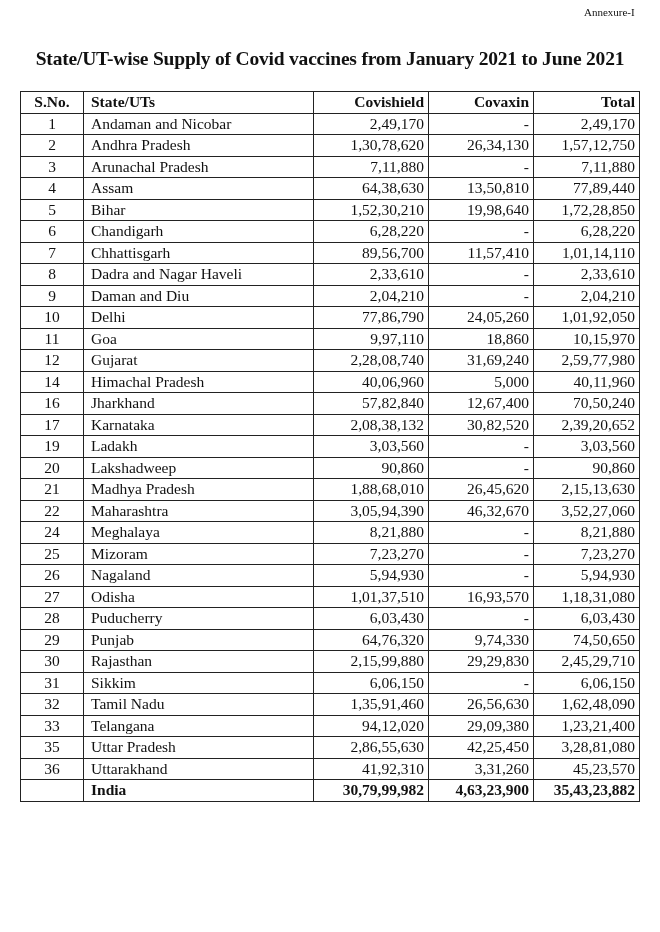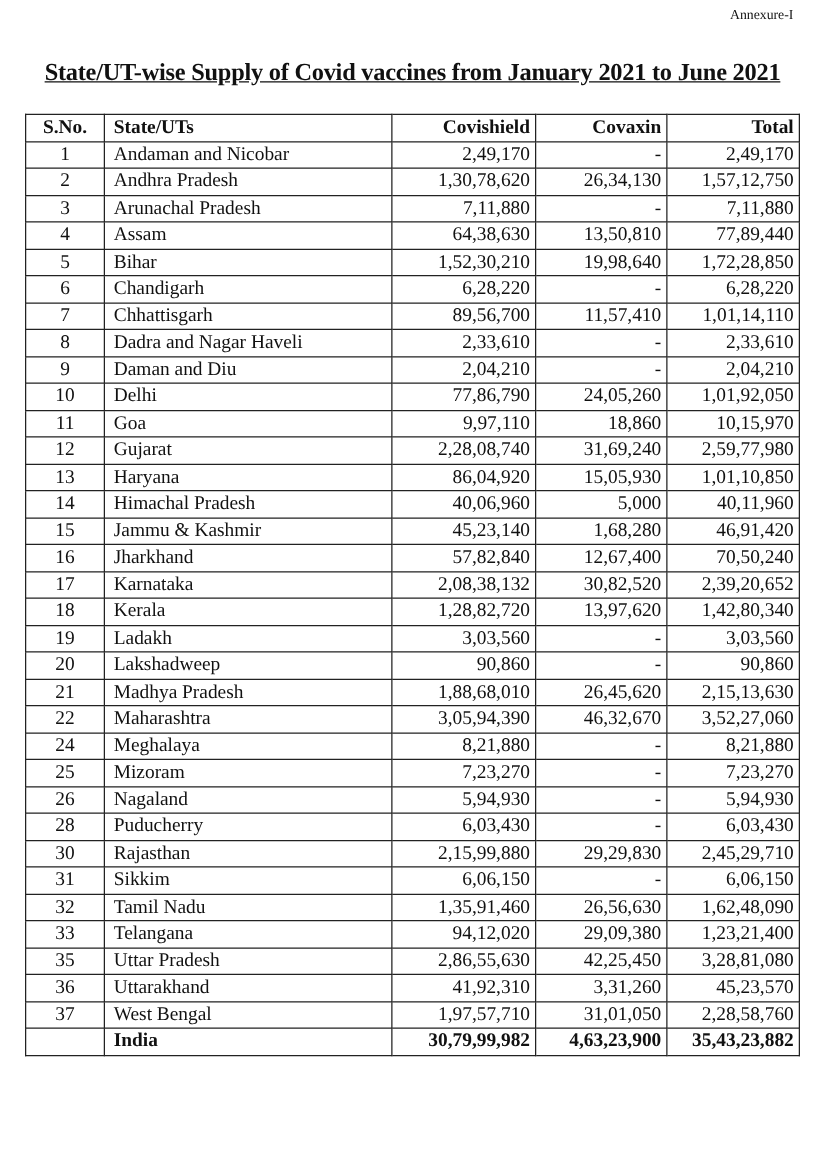--- a/index.html
+++ b/index.html
@@ -1,18 +1,18 @@
 <!DOCTYPE html>
 <html><head>
 <meta charset="utf-8">
 <style>
   html, body { margin:0; padding:0; background:#ffffff; }
   body { width:660px; height:932px; position:relative; overflow:hidden; font-family:"Liberation Serif", serif; color:#111; }
   .annex { position:absolute; top:6px; left:584px; font-size:11px; white-space:nowrap; }
-  .title { position:absolute; top:48px; left:0; width:660px; text-align:center; font-weight:bold; font-size:19.5px; letter-spacing:-0.2px;text-decoration:underline; }
+  .title { position:absolute; top:48px; left:0; width:660px; text-align:center; font-weight:bold; font-size:19.5px; letter-spacing:-0.2px; }
   table { position:absolute; top:91px; left:20px; width:620px; border-collapse:collapse; font-size:15.5px; }
   td, th { border:1px solid #222; padding:0 4px; height:20.5px; line-height:20px; white-space:nowrap; }
   th { font-weight:bold; }
   .c-sno { width:54px; text-align:center;margin-top:12px; }
   .c-state { width:218px; text-align:left; padding-left:7px;font-family:Liberation Serif, serif; }
   .c-num { text-align:right; }
   .c-covi { width:106px; }
   .c-cova { width:96px; }
   th.c-state { text-align:left; }
   tr.total td { font-weight:bold; border-top:1.5px solid #222; }
@@ -113,62 +113,41 @@
         <td class="c-num">10,15,970</td>
       </tr>
       <tr>
         <td class="c-sno">12</td>
         <td class="c-state">Gujarat</td>
         <td class="c-num c-covi">2,28,08,740</td>
         <td class="c-num c-cova">31,69,240</td>
         <td class="c-num">2,59,77,980</td>
       </tr>
       <tr>
-        <td class="c-sno">13</td>
-        <td class="c-state">Haryana</td>
-        <td class="c-num c-covi">86,04,920</td>
-        <td class="c-num c-cova">15,05,930</td>
-        <td class="c-num">1,01,10,850</td>
-      </tr>
-      <tr>
         <td class="c-sno">14</td>
         <td class="c-state">Himachal Pradesh</td>
         <td class="c-num c-covi">40,06,960</td>
         <td class="c-num c-cova">5,000</td>
         <td class="c-num">40,11,960</td>
       </tr>
       <tr>
-        <td class="c-sno">15</td>
-        <td class="c-state">Jammu &amp; Kashmir</td>
-        <td class="c-num c-covi">45,23,140</td>
-        <td class="c-num c-cova">1,68,280</td>
-        <td class="c-num">46,91,420</td>
-      </tr>
-      <tr>
         <td class="c-sno">16</td>
         <td class="c-state">Jharkhand</td>
         <td class="c-num c-covi">57,82,840</td>
         <td class="c-num c-cova">12,67,400</td>
         <td class="c-num">70,50,240</td>
       </tr>
       <tr>
         <td class="c-sno">17</td>
         <td class="c-state">Karnataka</td>
         <td class="c-num c-covi">2,08,38,132</td>
         <td class="c-num c-cova">30,82,520</td>
         <td class="c-num">2,39,20,652</td>
       </tr>
       <tr>
-        <td class="c-sno">18</td>
-        <td class="c-state">Kerala</td>
-        <td class="c-num c-covi">1,28,82,720</td>
-        <td class="c-num c-cova">13,97,620</td>
-        <td class="c-num">1,42,80,340</td>
-      </tr>
-      <tr>
         <td class="c-sno">19</td>
         <td class="c-state">Ladakh</td>
         <td class="c-num c-covi">3,03,560</td>
         <td class="c-num c-cova">-</td>
         <td class="c-num">3,03,560</td>
       </tr>
       <tr>
         <td class="c-sno">20</td>
         <td class="c-state">Lakshadweep</td>
         <td class="c-num c-covi">90,860</td>
@@ -204,25 +183,39 @@
         <td class="c-num">7,23,270</td>
       </tr>
       <tr>
         <td class="c-sno">26</td>
         <td class="c-state">Nagaland</td>
         <td class="c-num c-covi">5,94,930</td>
         <td class="c-num c-cova">-</td>
         <td class="c-num">5,94,930</td>
       </tr>
       <tr>
+        <td class="c-sno">27</td>
+        <td class="c-state">Odisha</td>
+        <td class="c-num c-covi">1,01,37,510</td>
+        <td class="c-num c-cova">16,93,570</td>
+        <td class="c-num">1,18,31,080</td>
+      </tr>
+      <tr>
         <td class="c-sno">28</td>
         <td class="c-state">Puducherry</td>
         <td class="c-num c-covi">6,03,430</td>
         <td class="c-num c-cova">-</td>
         <td class="c-num">6,03,430</td>
+      </tr>
+      <tr>
+        <td class="c-sno">29</td>
+        <td class="c-state">Punjab</td>
+        <td class="c-num c-covi">64,76,320</td>
+        <td class="c-num c-cova">9,74,330</td>
+        <td class="c-num">74,50,650</td>
       </tr>
       <tr>
         <td class="c-sno">30</td>
         <td class="c-state">Rajasthan</td>
         <td class="c-num c-covi">2,15,99,880</td>
         <td class="c-num c-cova">29,29,830</td>
         <td class="c-num">2,45,29,710</td>
       </tr>
       <tr>
         <td class="c-sno">31</td>
@@ -251,27 +244,20 @@
         <td class="c-num c-covi">2,86,55,630</td>
         <td class="c-num c-cova">42,25,450</td>
         <td class="c-num">3,28,81,080</td>
       </tr>
       <tr>
         <td class="c-sno">36</td>
         <td class="c-state">Uttarakhand</td>
         <td class="c-num c-covi">41,92,310</td>
         <td class="c-num c-cova">3,31,260</td>
         <td class="c-num">45,23,570</td>
-      </tr>
-      <tr>
-        <td class="c-sno">37</td>
-        <td class="c-state">West Bengal</td>
-        <td class="c-num c-covi">1,97,57,710</td>
-        <td class="c-num c-cova">31,01,050</td>
-        <td class="c-num">2,28,58,760</td>
       </tr>
       <tr class="total">
         <td class="c-sno"></td>
         <td class="c-state">India</td>
         <td class="c-num c-covi">30,79,99,982</td>
         <td class="c-num c-cova">4,63,23,900</td>
         <td class="c-num">35,43,23,882</td>
       </tr>
     </tbody>
 </table>

